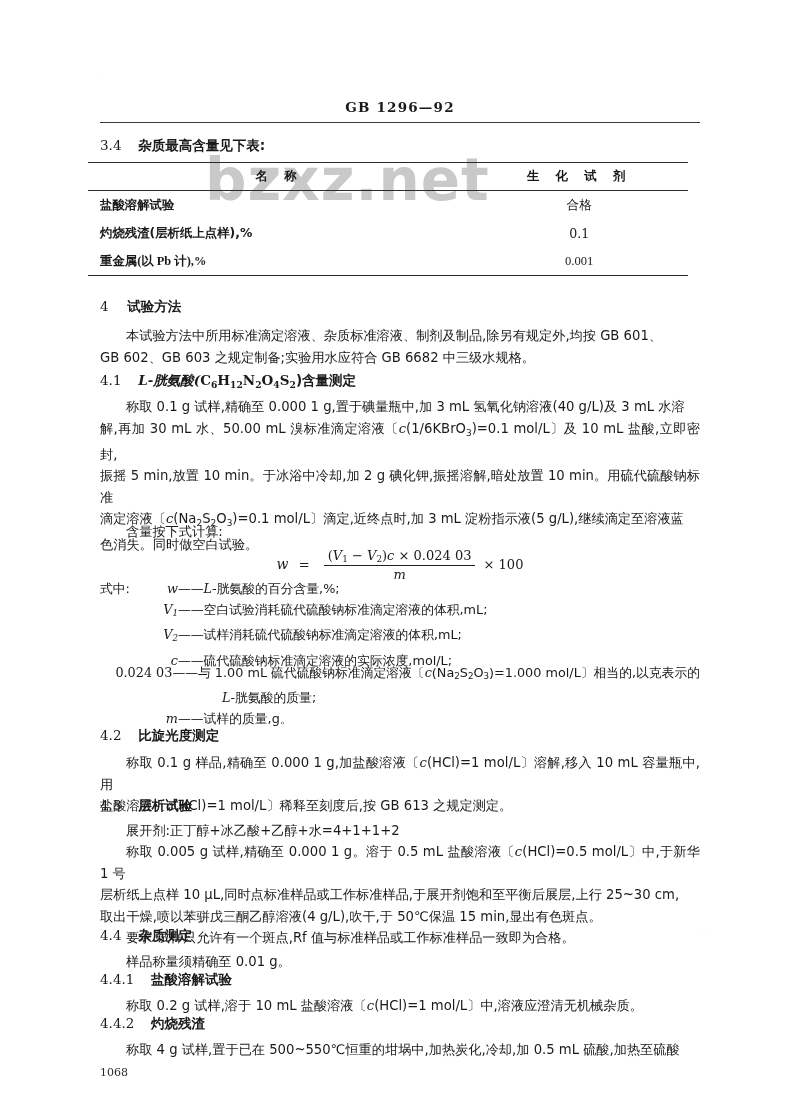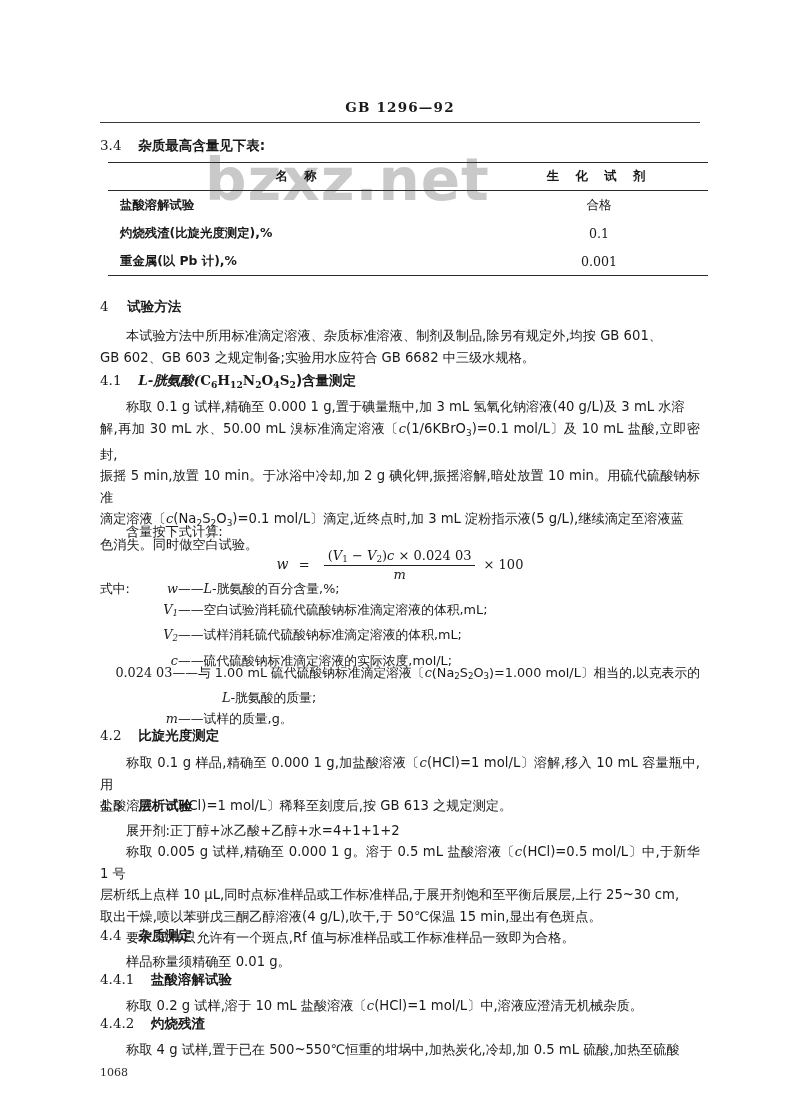--- a/index.html
+++ b/index.html
@@ -95,21 +95,21 @@
     text-justify: inter-ideograph;
     width: 600px;
   }
   sub { font-size: 0.68em; vertical-align: -0.28em; }
   .it { font-family: "DejaVu Serif","Liberation Serif",serif; font-style: italic; }
   .rm { font-family: "DejaVu Serif","Liberation Serif",serif; font-style: normal; }
 
   
   .tbl-wrap {
     position: absolute;
-    left: 108px;
+    left: 88px;
     top: 162px;
     width: 600px;
   }
   table.spec {
     border-collapse: collapse;
     width: 600px;
     font-size: 12.4px;
     position: relative;
     z-index: 1;
   }
@@ -121,20 +121,21 @@
     border-top: 1.4px solid #2b2b2b;
     border-bottom: 1px solid #2b2b2b;
     height: 27px;
     font-weight: bold;
   }
   table.spec td {
     height: 28px;
   }
   table.spec tr:last-child td {
     border-bottom: 1.4px solid #2b2b2b;
+    font-family: Liberation Serif, serif;
   }
   .col-name {
     width: 378px;
     text-align: center;
     border-right: 1.2px solid #2b2b2b;
   }
   .col-val {
     width: 222px;
     text-align: center;
   }
@@ -225,21 +226,21 @@
       <tbody>
           <tr class="head">
         <th class="col-name"><span class="sp">名    称</span></th>
         <th class="col-val"><span class="sp">生 化 试 剂</span></th>
       </tr>
       <tr>
         <td class="col-name">盐酸溶解试验</td>
         <td class="col-val">合格</td>
       </tr>
       <tr>
-        <td class="col-name">灼烧残渣(比旋光度测定),%</td>
+        <td class="col-name">灼烧残渣(层析纸上点样),%</td>
         <td class="col-val">0.1</td>
       </tr>
       <tr>
         <td class="col-name">重金属(以 Pb 计),%</td>
         <td class="col-val">0.001</td>
       </tr>
     </tbody>
       </table>
   </div>
 

